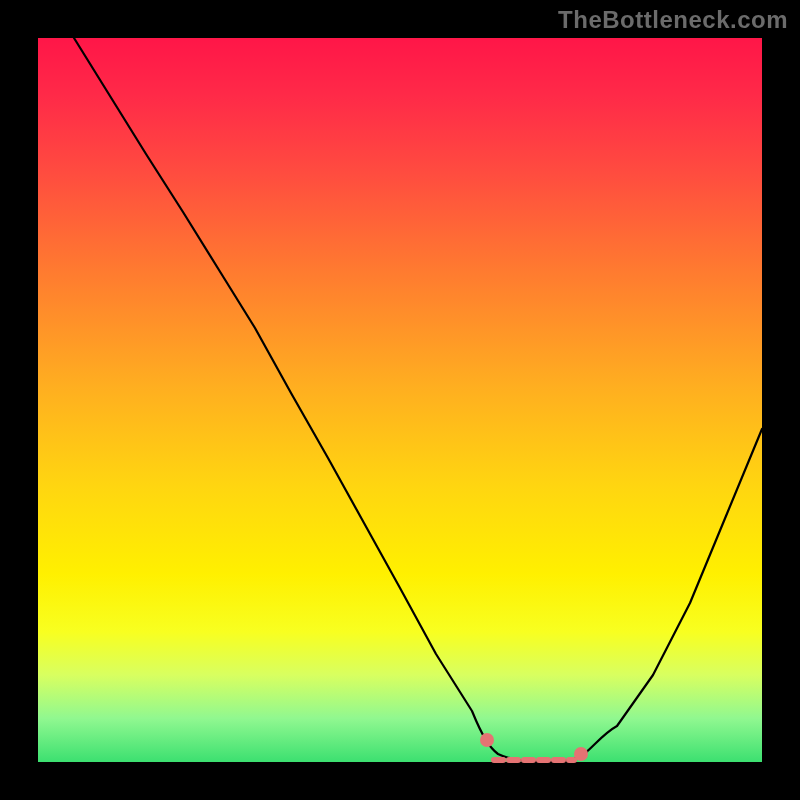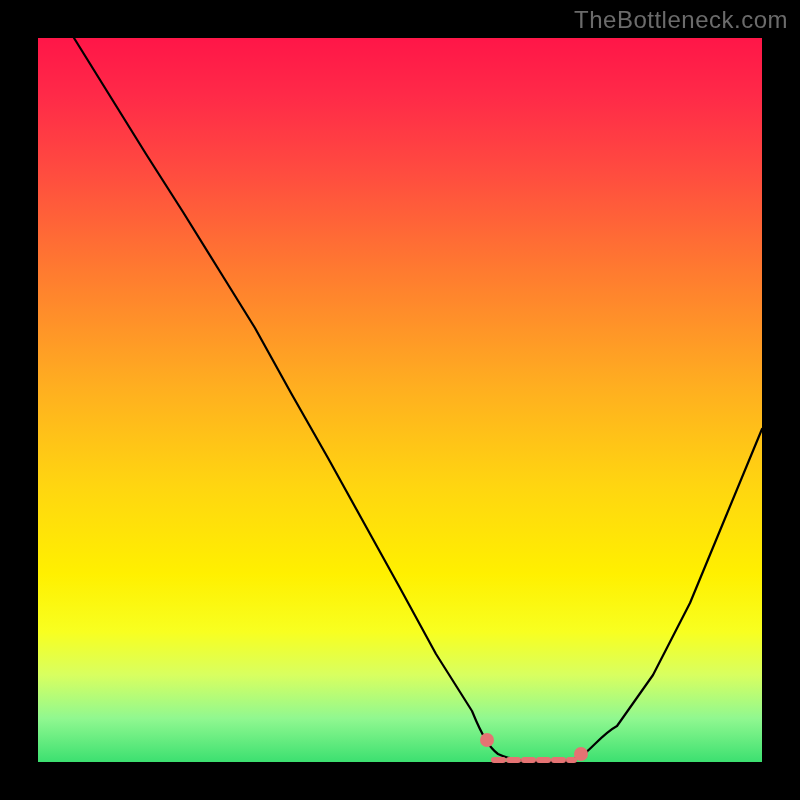--- a/index.html
+++ b/index.html
@@ -16,21 +16,21 @@
     width: 800px;
     height: 800px;
     background: #000;
   }
   .watermark {
     position: absolute;
     top: 6px;
     right: 12px;
     color: #6b6b6b;
     font-size: 24px;
-    font-weight: 400;
+    font-weight: 700;
     letter-spacing: 0.5px;
     z-index: 10;
   }
   .plot-area {
     position: absolute;
     left: 38px;
     top: 38px;
     width: 724px;
     height: 724px;
     

